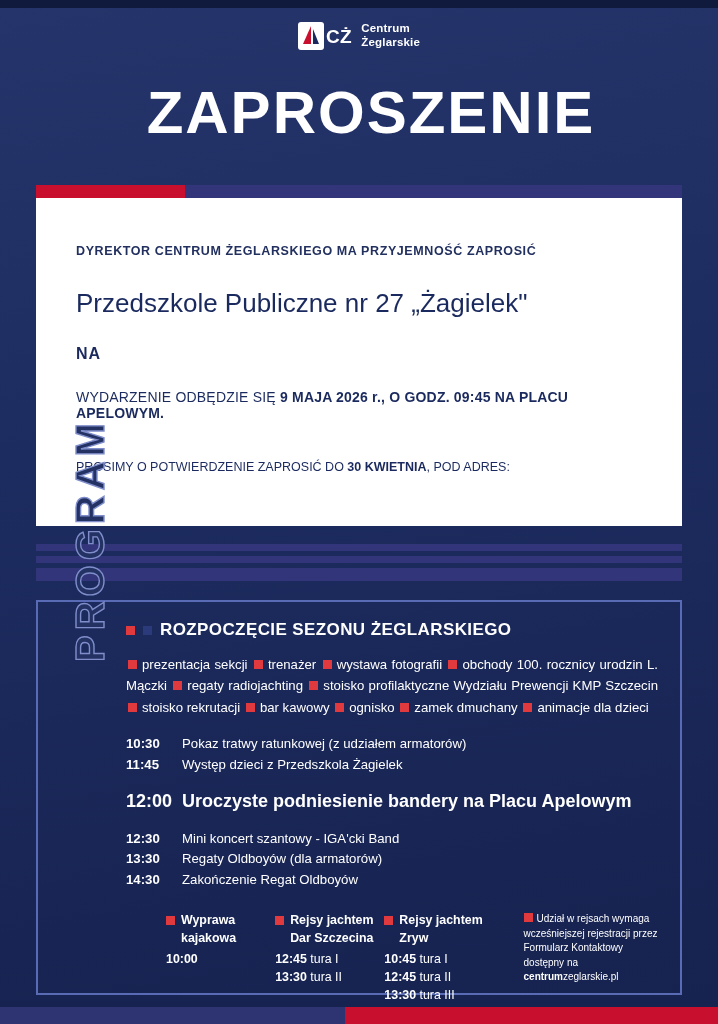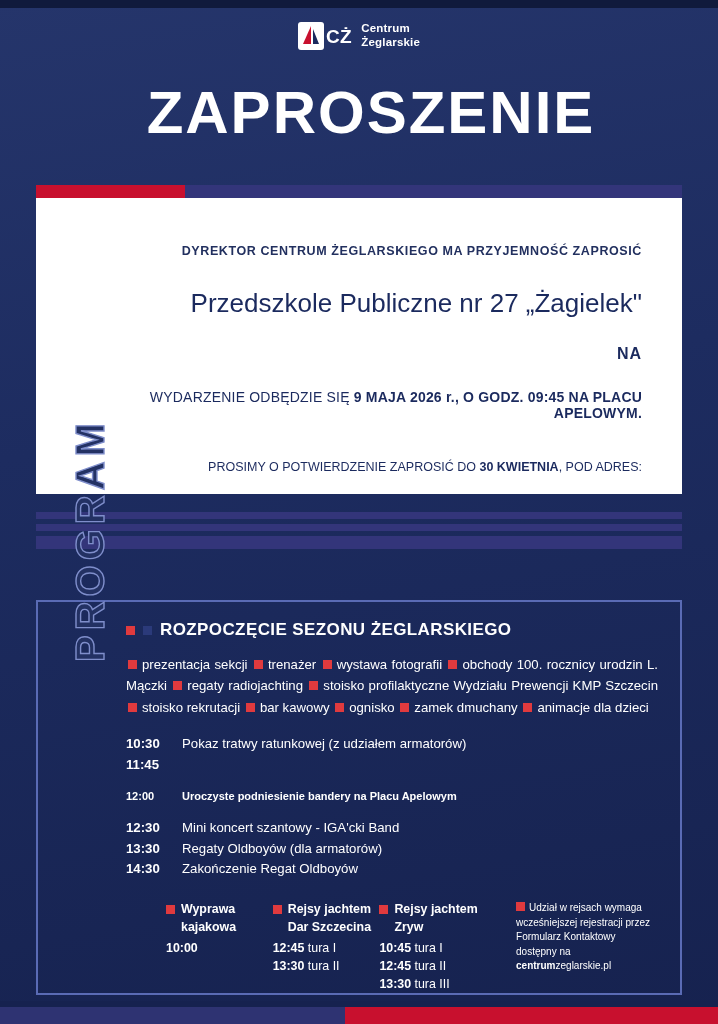--- a/index.html
+++ b/index.html
@@ -55,22 +55,22 @@
     position: absolute; top: 185px; left: 36px;
     width: 646px;
   }
   .card-topbar {
     display: flex; height: 13px; width: 100%;
   }
   .card-topbar .seg-red { background: #c8102e; flex: 0 0 23%; }
   .card-topbar .seg-navy { background: #33357a; flex: 1; }
   .card-body {
     background: #ffffff;
-    padding: 46px 40px 16px 40px;
-    text-align: right;
+    padding: 46px 40px 48px 40px;
+    text-align: left;
     color: #1b2a5e;
   }
   .inv-line1 {
     font-size: 12.5px; letter-spacing: .6px; font-weight: bold;
     color: #22305f;
   }
   .inv-guest {
     margin-top: 30px;
     font-size: 26px; font-weight: normal; color: #1b2a5e;
     font-family: "Liberation Sans", sans-serif;
@@ -128,29 +128,29 @@
     margin-left: 66px; margin-top: 14px;
   }
   .tags {
     color: #ffffff; font-size: 13.2px; line-height: 1.62; text-align: justify;
   }
   .tags .sq { margin: 0 5px 0 2px; position: relative; top: 0px; }
   .sched {
     margin-top: 16px; color: #ffffff;
   }
   .sched-row {
-    display: flex; font-size: 13.2px; line-height: 1.55;
+    display: flex; font-size: 13.2px; line-height: 1.55; justify-content: flex-end;
   }
   .sched-row .t { width: 56px; font-weight: bold; }
   .sched-row .d { flex: 1; }
   .sched-gap { height: 13px; }
-  .sched-row.hl .t, .sched-row.hl .d { font-weight: bold; font-size: 11px; }
+  .sched-row.hl .t, .sched-row.hl .d { font-weight: bold; font-size: 18px; }
   
   .cols {
-    display: flex; margin-top: 22px; color: #ffffff; gap: 2px;
+    display: flex; margin-top: 22px; color: #ffffff; gap: 10px;
     margin-left: 40px;
   }
   .col { width: 118px; font-size: 12.4px; line-height: 1.45; }
   .col.wide { width: 160px; }
   .col-head { font-weight: bold; display: flex; gap: 6px; }
   .col-head .sq { margin-top: 4px; flex: 0 0 auto; }
   .col-rows { margin-top: 3px; }
   .col-rows div b { font-weight: bold; }
   .note {
     font-size: 10px; line-height: 1.45; color: #ffffff; margin-left: 30px;
@@ -244,20 +244,21 @@
         <span class="sq red"></span><span>animacje dla dzieci</span>
       </div>
 
       <div class="sched">
         <div class="sched-row">
           <span class="t">10:30</span>
           <span class="d">Pokaz tratwy ratunkowej (z udziałem armatorów)</span>
         </div>
         <div class="sched-row">
           <span class="t">11:45</span>
+          <span class="d">Występ dzieci z Przedszkola Żagielek</span>
         </div>
 
         <div class="sched-gap"></div>
 
         <div class="sched-row hl">
           <span class="t">12:00</span>
           <span class="d">Uroczyste podniesienie bandery na Placu Apelowym</span>
         </div>
 
         <div class="sched-gap"></div>

